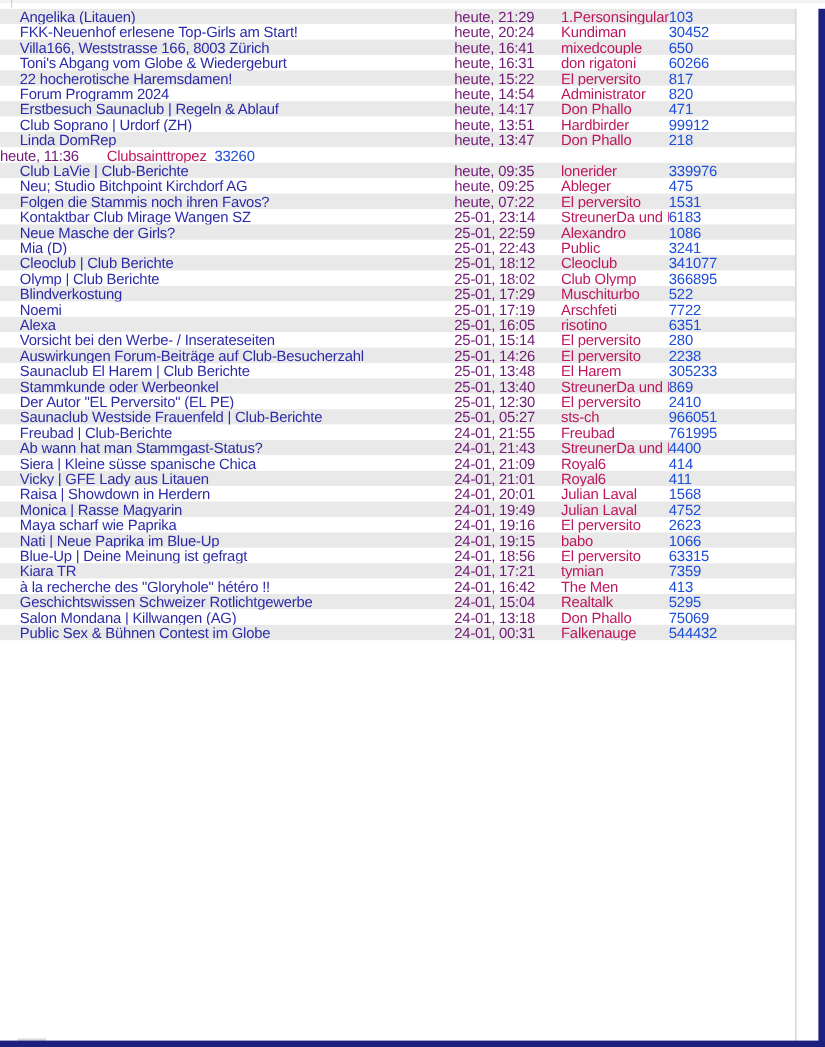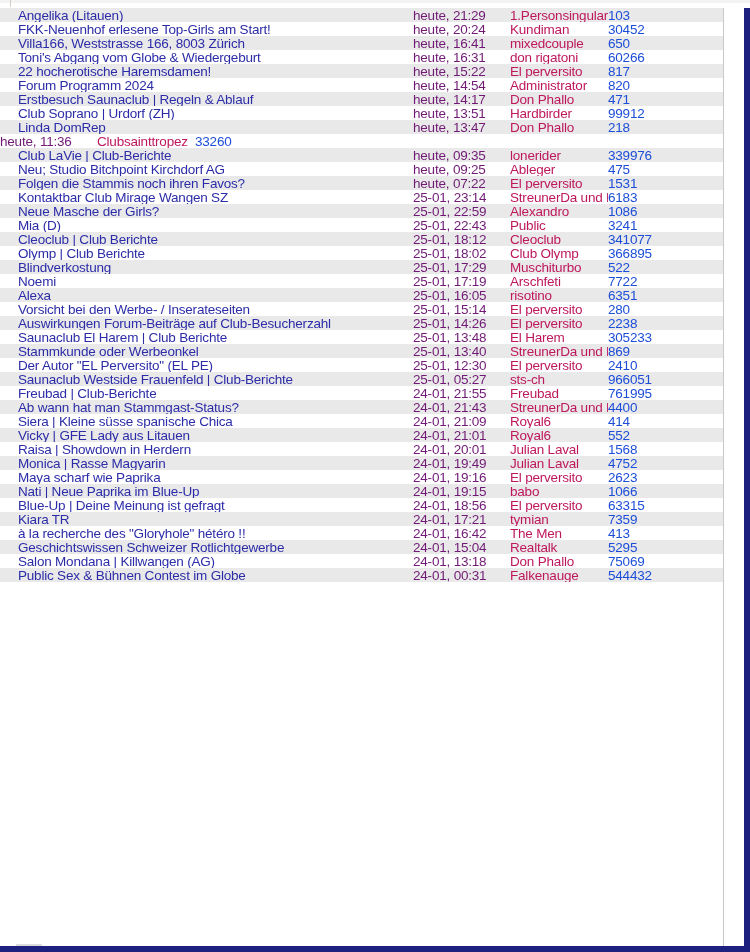--- a/index.html
+++ b/index.html
@@ -255,21 +255,21 @@
     <a class="cell title">Siera | Kleine süsse spanische Chica</a>
     <span class="cell time">24-01, 21:09</span>
     <a class="cell author">Royal6</a>
     <span class="cell views">414</span>
   </div>
 
   <div class="row">
     <a class="cell title">Vicky | GFE Lady aus Litauen</a>
     <span class="cell time">24-01, 21:01</span>
     <a class="cell author">Royal6</a>
-    <span class="cell views">552</span>
+    <span class="cell views">411</span>
   </div>
 
   <div class="row">
     <a class="cell title">Raisa | Showdown in Herdern</a>
     <span class="cell time">24-01, 20:01</span>
     <a class="cell author">Julian Laval</a>
     <span class="cell views">1568</span>
   </div>
 
   <div class="row">

